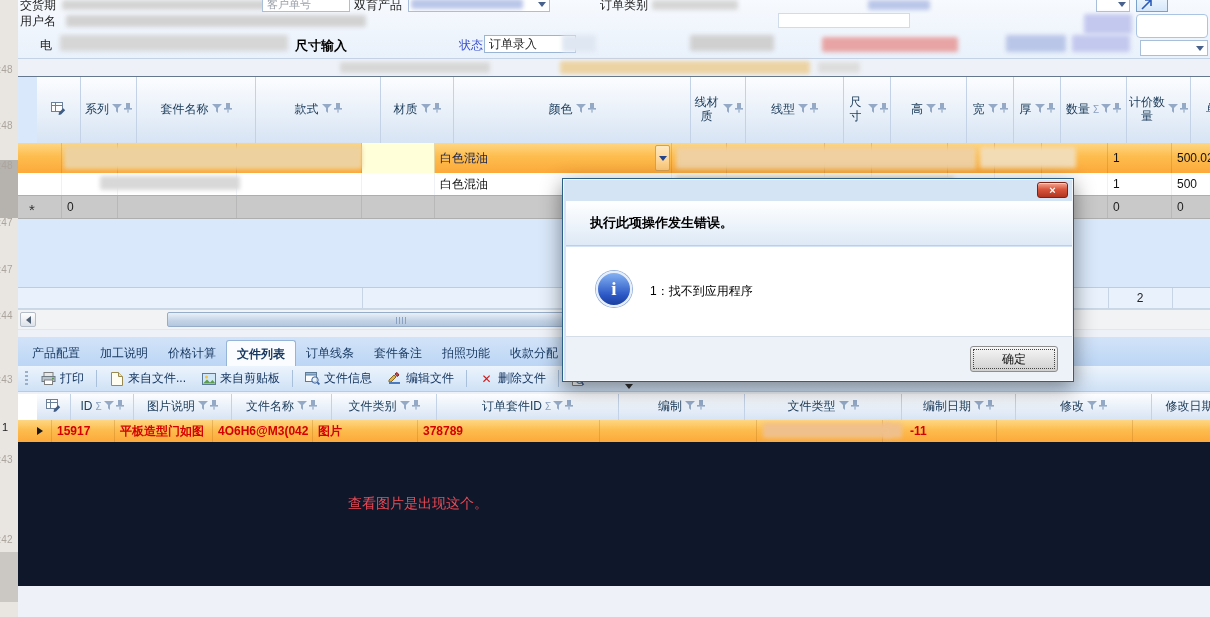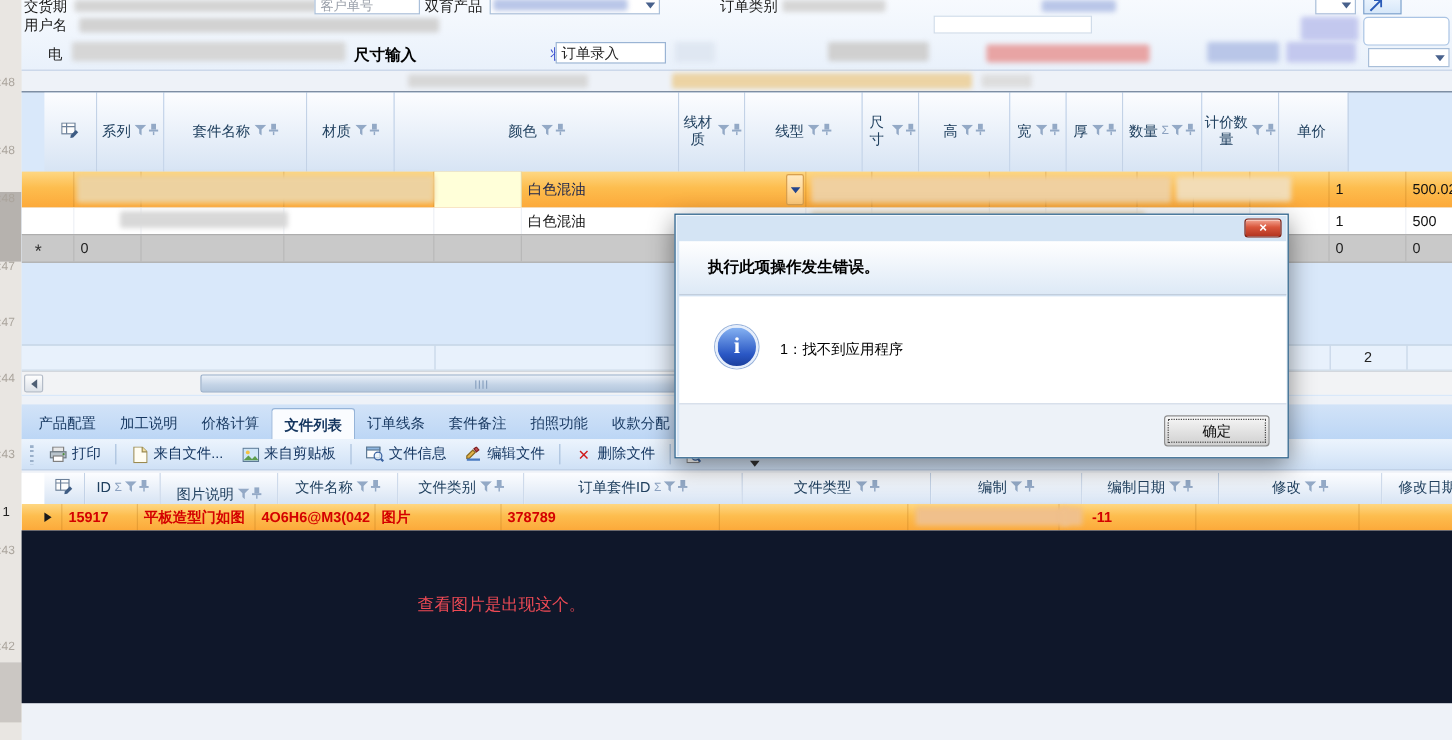--- a/index.html
+++ b/index.html
@@ -143,21 +143,21 @@
     <span class="flabel" style="left:2px;top:13px">用户名</span>
     <div class="bl" style="left:48px;top:15px;width:300px;height:12px;background:#d2d2d2"></div>
     <div class="fbox" style="left:760px;top:13px;width:132px;height:15px;border-color:#d0dcea"></div>
     <div class="bl" style="left:1066px;top:14px;width:48px;height:20px;background:#c3c8ee"></div>
     <div class="fbox" style="left:1118px;top:14px;width:72px;height:24px;border-radius:4px;border-color:#aac4e4"></div>
 
     <span class="flabel" style="left:22px;top:37px">电</span>
     <div class="bl" style="left:42px;top:35px;width:228px;height:16px;background:#d6d6d6"></div>
     <span class="fbold" style="left:277px;top:37px">尺寸输入</span>
     <span class="flabel blue" style="left:441px;top:37px">状态</span>
-    <div class="fbox" style="left:445px;top:35px;width:92px;height:18px;border-color:#9ab4d4">
+    <div class="fbox" style="left:466px;top:35px;width:92px;height:18px;border-color:#9ab4d4">
       <span>订单录入</span>
     </div>
     <div class="bl" style="left:544px;top:35px;width:34px;height:17px;background:#dfe7f2"></div>
     <div class="bl" style="left:672px;top:35px;width:84px;height:16px;background:#d0d0d0"></div>
     <div class="bl" style="left:804px;top:37px;width:136px;height:15px;background:#e8a4a4"></div>
     <div class="bl" style="left:988px;top:35px;width:60px;height:17px;background:#b9c6e8"></div>
     <div class="bl" style="left:1054px;top:35px;width:58px;height:17px;background:#c3c8ee"></div>
     <div class="fbox" style="left:1122px;top:40px;width:68px;height:16px">
       <div class="combo-arrow"></div>
     </div>
@@ -184,20 +184,33 @@
               </svg></span>
             <span><svg width="8" height="10" viewBox="0 0 8 10">
                 <rect x="2" y="0" width="4" height="5" fill="#93a9c6"></rect>
                 <rect x="0" y="5" width="8" height="1.6" fill="#93a9c6"></rect>
                 <rect x="3.4" y="6.6" width="1.2" height="3" fill="#93a9c6"></rect>
               </svg></span>
           </span>
         </div>
         <div class="hcell" style="width: 119px;">
           <span class="hlabel">套件名称</span>
+          <span class="hicons">
+            <span><svg width="10" height="9" viewBox="0 0 10 9">
+                <path d="M0 0h10L6 4v5L4 7.2V4z" fill="#93a9c6"></path>
+              </svg></span>
+            <span><svg width="8" height="10" viewBox="0 0 8 10">
+                <rect x="2" y="0" width="4" height="5" fill="#93a9c6"></rect>
+                <rect x="0" y="5" width="8" height="1.6" fill="#93a9c6"></rect>
+                <rect x="3.4" y="6.6" width="1.2" height="3" fill="#93a9c6"></rect>
+              </svg></span>
+          </span>
+        </div>
+        <div class="hcell" style="width: 125px;">
+          <span class="hlabel">款式</span>
           <span class="hicons">
             <span><svg width="10" height="9" viewBox="0 0 10 9">
                 <path d="M0 0h10L6 4v5L4 7.2V4z" fill="#93a9c6"></path>
               </svg></span>
             <span><svg width="8" height="10" viewBox="0 0 8 10">
                 <rect x="2" y="0" width="4" height="5" fill="#93a9c6"></rect>
                 <rect x="0" y="5" width="8" height="1.6" fill="#93a9c6"></rect>
                 <rect x="3.4" y="6.6" width="1.2" height="3" fill="#93a9c6"></rect>
               </svg></span>
           </span>
@@ -543,21 +556,21 @@
             <span><svg width="10" height="9" viewBox="0 0 10 9">
                 <path d="M0 0h10L6 4v5L4 7.2V4z" fill="#93a9c6"></path>
               </svg></span>
             <span><svg width="8" height="10" viewBox="0 0 8 10">
                 <rect x="2" y="0" width="4" height="5" fill="#93a9c6"></rect>
                 <rect x="0" y="5" width="8" height="1.6" fill="#93a9c6"></rect>
                 <rect x="3.4" y="6.6" width="1.2" height="3" fill="#93a9c6"></rect>
               </svg></span>
           </span>
         </div>
-        <div class="hcell" style="width: 98px; align-items: flex-end;">
+        <div class="hcell" style="width: 98px;">
           <span class="hlabel">图片说明</span>
           <span class="hicons">
             <span><svg width="10" height="9" viewBox="0 0 10 9">
                 <path d="M0 0h10L6 4v5L4 7.2V4z" fill="#93a9c6"></path>
               </svg></span>
             <span><svg width="8" height="10" viewBox="0 0 8 10">
                 <rect x="2" y="0" width="4" height="5" fill="#93a9c6"></rect>
                 <rect x="0" y="5" width="8" height="1.6" fill="#93a9c6"></rect>
                 <rect x="3.4" y="6.6" width="1.2" height="3" fill="#93a9c6"></rect>
               </svg></span>
@@ -596,35 +609,35 @@
             <span><svg width="10" height="9" viewBox="0 0 10 9">
                 <path d="M0 0h10L6 4v5L4 7.2V4z" fill="#93a9c6"></path>
               </svg></span>
             <span><svg width="8" height="10" viewBox="0 0 8 10">
                 <rect x="2" y="0" width="4" height="5" fill="#93a9c6"></rect>
                 <rect x="0" y="5" width="8" height="1.6" fill="#93a9c6"></rect>
                 <rect x="3.4" y="6.6" width="1.2" height="3" fill="#93a9c6"></rect>
               </svg></span>
           </span>
         </div>
+        <div class="hcell" style="width: 126px;">
+          <span class="hlabel">编制</span>
+          <span class="hicons">
+            <span><svg width="10" height="9" viewBox="0 0 10 9">
+                <path d="M0 0h10L6 4v5L4 7.2V4z" fill="#93a9c6"></path>
+              </svg></span>
+            <span><svg width="8" height="10" viewBox="0 0 8 10">
+                <rect x="2" y="0" width="4" height="5" fill="#93a9c6"></rect>
+                <rect x="0" y="5" width="8" height="1.6" fill="#93a9c6"></rect>
+                <rect x="3.4" y="6.6" width="1.2" height="3" fill="#93a9c6"></rect>
+              </svg></span>
+          </span>
+        </div>
         <div class="hcell" style="width: 157px;">
           <span class="hlabel">文件类型</span>
-          <span class="hicons">
-            <span><svg width="10" height="9" viewBox="0 0 10 9">
-                <path d="M0 0h10L6 4v5L4 7.2V4z" fill="#93a9c6"></path>
-              </svg></span>
-            <span><svg width="8" height="10" viewBox="0 0 8 10">
-                <rect x="2" y="0" width="4" height="5" fill="#93a9c6"></rect>
-                <rect x="0" y="5" width="8" height="1.6" fill="#93a9c6"></rect>
-                <rect x="3.4" y="6.6" width="1.2" height="3" fill="#93a9c6"></rect>
-              </svg></span>
-          </span>
-        </div>
-        <div class="hcell" style="width: 126px;">
-          <span class="hlabel">编制</span>
           <span class="hicons">
             <span><svg width="10" height="9" viewBox="0 0 10 9">
                 <path d="M0 0h10L6 4v5L4 7.2V4z" fill="#93a9c6"></path>
               </svg></span>
             <span><svg width="8" height="10" viewBox="0 0 8 10">
                 <rect x="2" y="0" width="4" height="5" fill="#93a9c6"></rect>
                 <rect x="0" y="5" width="8" height="1.6" fill="#93a9c6"></rect>
                 <rect x="3.4" y="6.6" width="1.2" height="3" fill="#93a9c6"></rect>
               </svg></span>
           </span>

